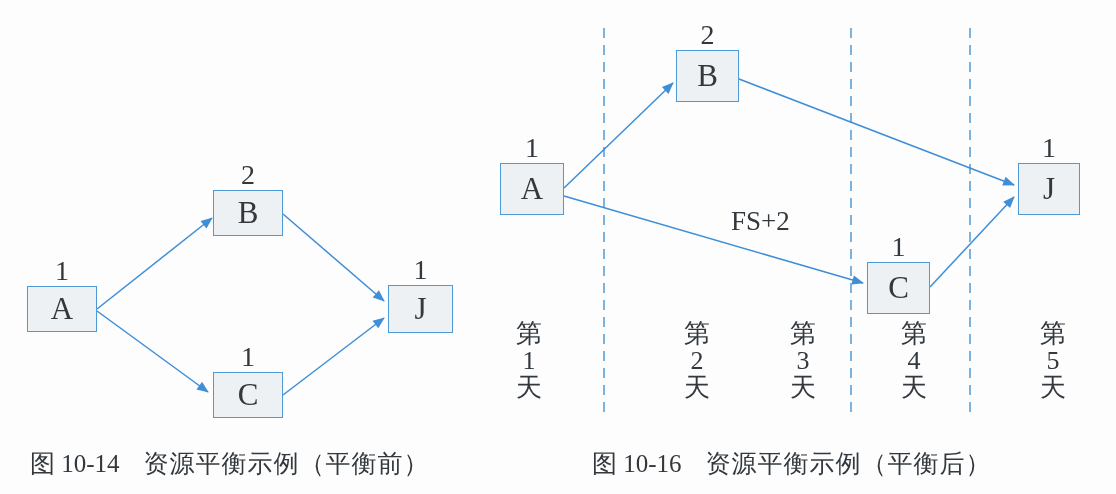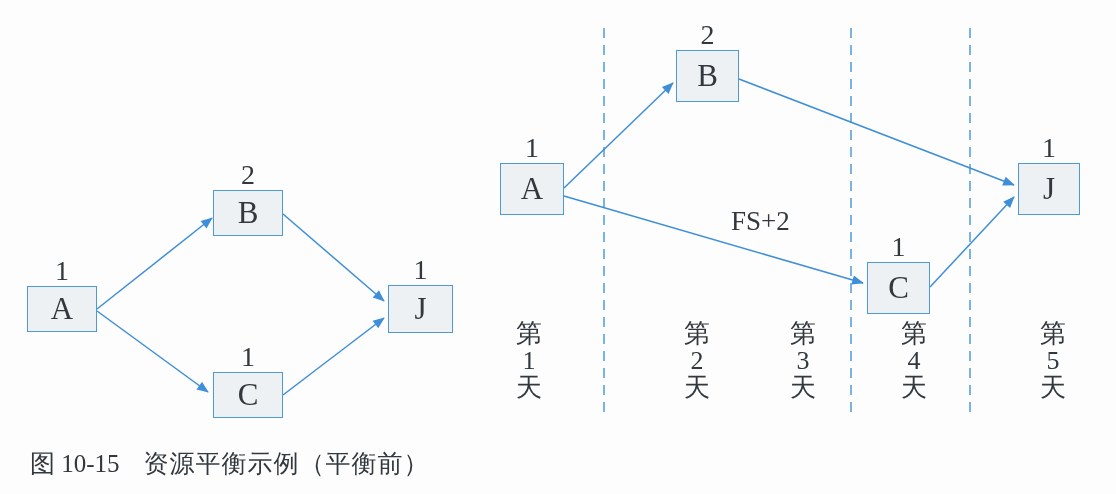--- a/index.html
+++ b/index.html
@@ -163,16 +163,19 @@
       <span>4</span>
       <span>天</span>
   </div>
   <div class="day" style="left:1037px">
     <span>第</span>
       <span>5</span>
       <span>天</span>
   </div>
 
   <div class="caption" style="left:30px">
-    <span class="num">图 10-15</span><span class="ttl">资源平衡示例（平衡前）</span>
+    <span class="num">图 10-14</span><span class="ttl">资源平衡示例（平衡前）</span>
+  </div>
+  <div class="caption" style="left:592px">
+    <span class="num">图 10-16</span><span class="ttl">资源平衡示例（平衡后）</span>
   </div>
 
 </div>
 
 </body></html>

